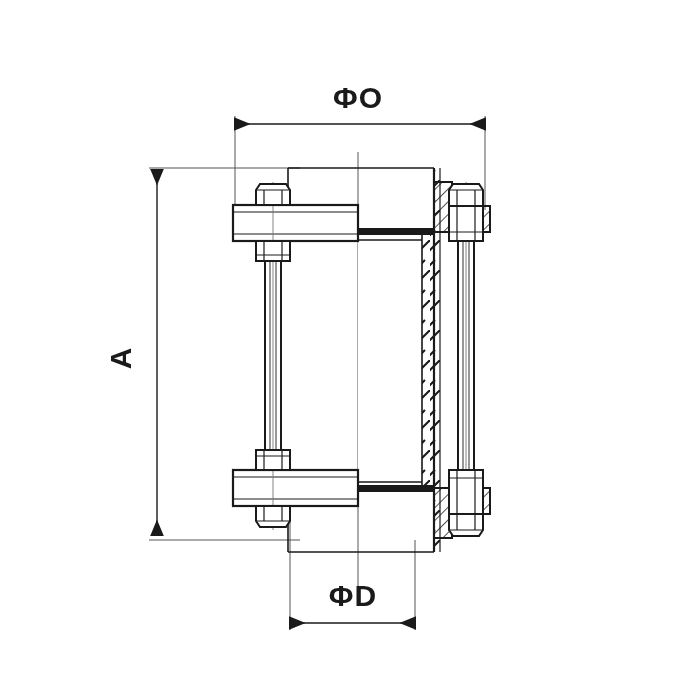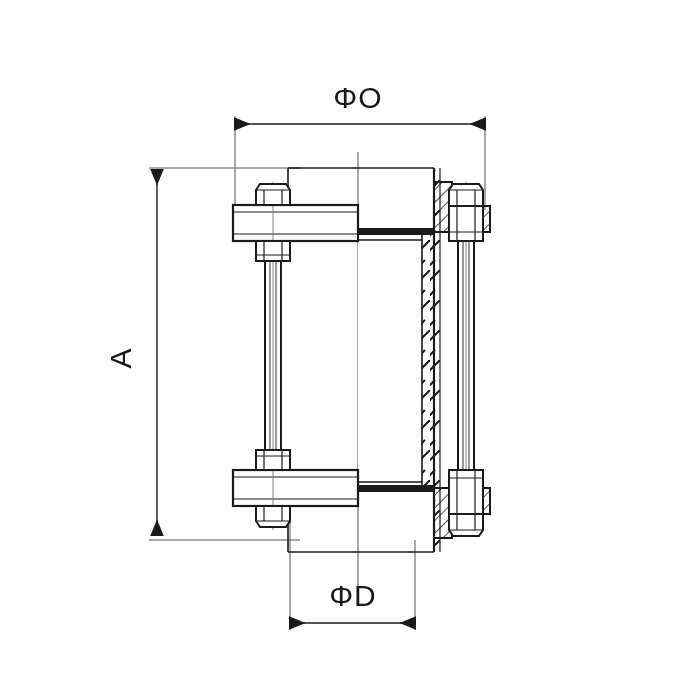--- a/index.html
+++ b/index.html
@@ -12,20 +12,21 @@
     width: 700px;
     height: 700px;
     overflow: hidden;
     font-family: "Liberation Sans", sans-serif;
   }
   #drawing-root {
     position: relative;
     width: 572px;
     height: 700px;
     background: #c2410c;
+    font-weight: bold;
   }
   svg.drawing-canvas {
     display: block;
     width: 700px;
     height: 700px;
   }
   .dim-text {
     font-family: "Liberation Sans", sans-serif;
     font-size: 30px;
     fill: #1a1a1a;

